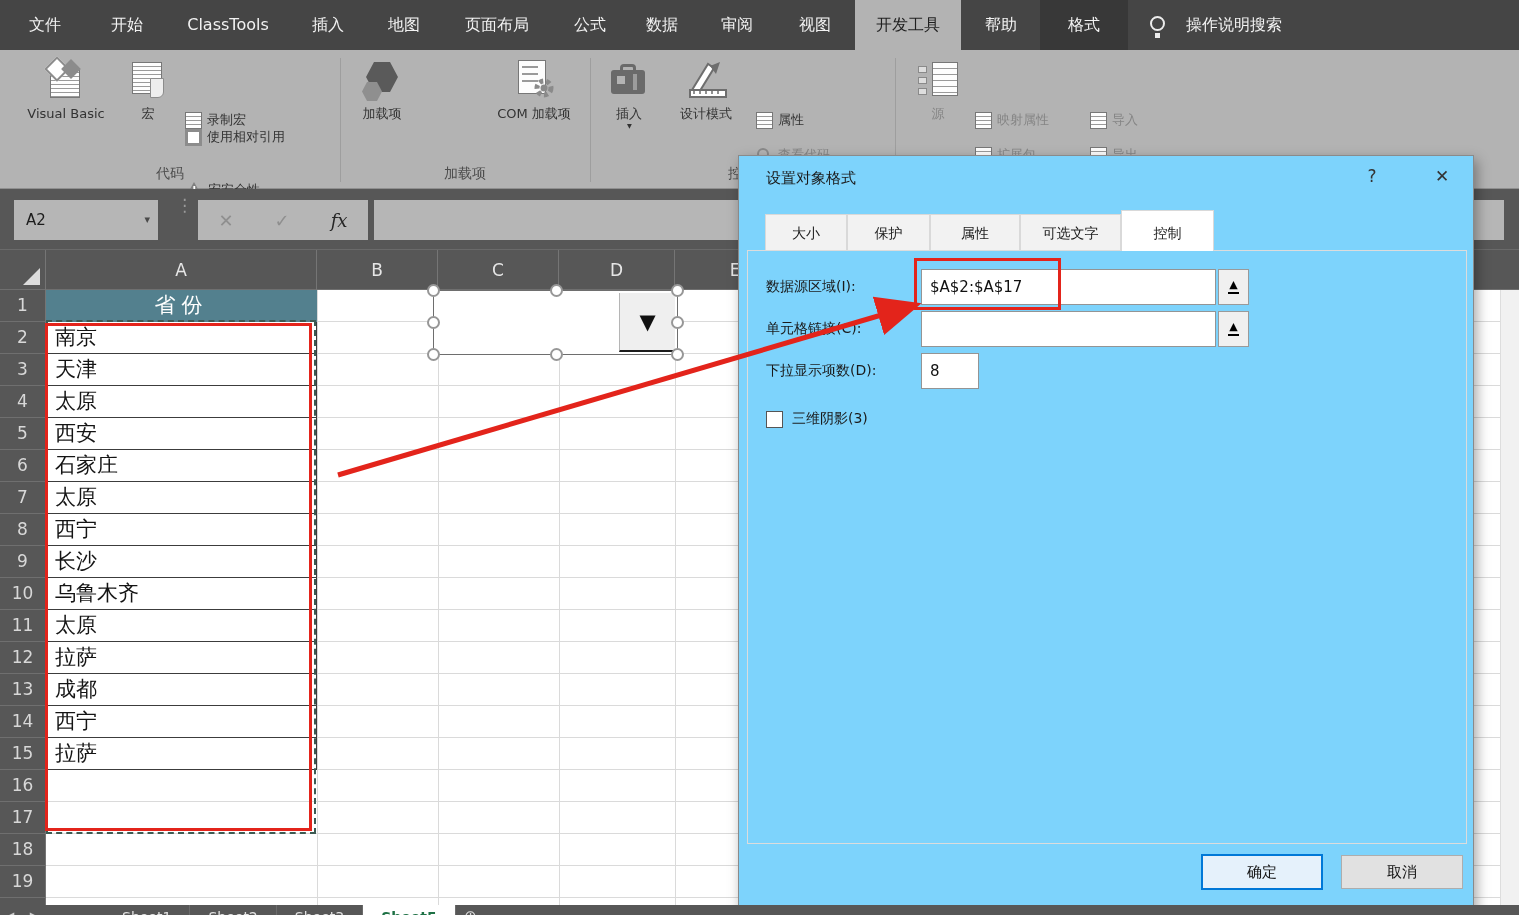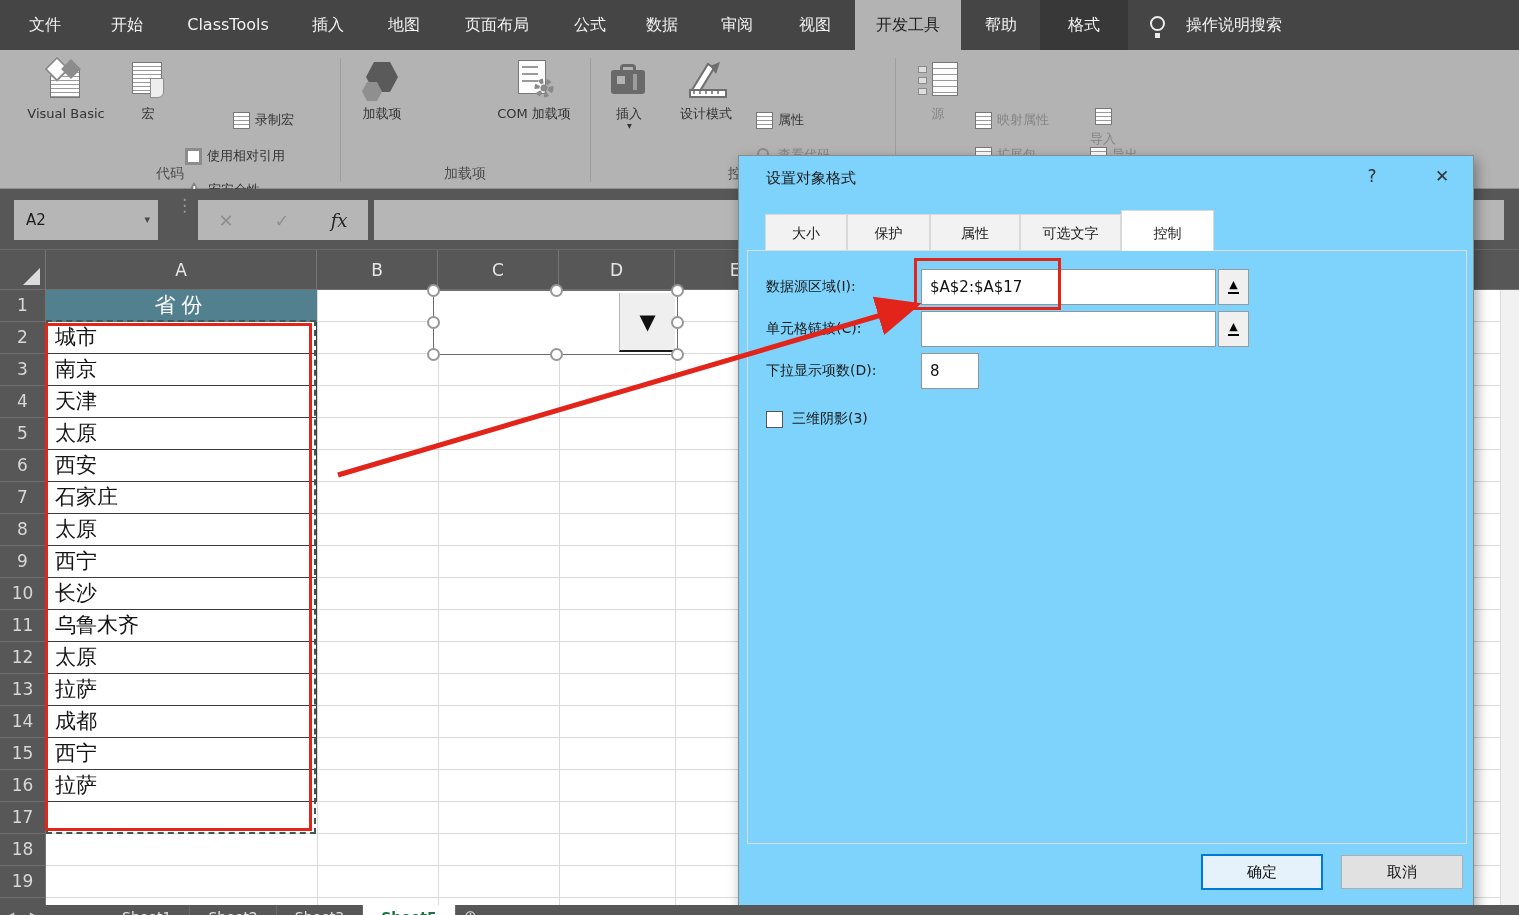--- a/index.html
+++ b/index.html
@@ -132,25 +132,25 @@
     </div>
     <div class="lbl">Visual Basic</div>
   </div>
   <div class="bigbtn" style="left:122px;width:52px;">
     <div class="iconbig">
       <div class="sheet-ic" style="left:4px;top:2px;width:30px;height:32px;"></div>
       <div style="position:absolute;left:22px;top:18px;width:14px;height:20px;background:#eee;border:1px solid #8c8c8c;border-radius:0 0 6px 0;"></div>
     </div>
     <div class="lbl">宏</div>
   </div>
-  <div class="smallbtn" style="left:185px;top:58px;margin-left:48px;">
+  <div class="smallbtn" style="left:185px;top:58px;">
     <div class="icon16 sheet-ic" style="position:relative;"></div>
     <span>录制宏</span>
   </div>
-  <div class="smallbtn" style="left:185px;top:94px;">
+  <div class="smallbtn" style="left:185px;top:75px;">
     <div class="icon16" style="position:relative;background:#8c8c8c;">
       <div style="position:absolute;left:3px;top:3px;width:11px;height:11px;background:#fff;"></div>
     </div>
     <span>使用相对引用</span>
   </div>
   <div class="smallbtn" style="left:185px;top:128px;">
     <div style="position:relative;width:0;height:0;border-left:9px solid transparent;border-right:9px solid transparent;border-bottom:16px solid #7f7f7f;">
       <span style="position:absolute;left:-2px;top:3px;color:#fff;font-size:10px;font-weight:bold;">!</span>
     </div>
     <span>宏安全性</span>
@@ -236,21 +236,21 @@
     <span>映射属性</span>
   </div>
   <div class="smallbtn disabled" style="left:975px;top:93px;">
     <div class="icon16 sheet-ic" style="position:relative;"></div>
     <span>扩展包</span>
   </div>
   <div class="smallbtn disabled" style="left:975px;top:128px;">
     <div class="icon16 sheet-ic" style="position:relative;"></div>
     <span>刷新数据</span>
   </div>
-  <div class="smallbtn disabled" style="left:1090px;top:58px;flex-direction:column;">
+  <div class="smallbtn disabled" style="left:1090px;top:58px;">
     <div class="icon16 sheet-ic" style="position:relative;"></div>
     <span>导入</span>
   </div>
   <div class="smallbtn disabled" style="left:1090px;top:93px;">
     <div class="icon16 sheet-ic" style="position:relative;"></div>
     <span>导出</span>
   </div>
 </div>
 
 <div class="abs frow">
@@ -305,21 +305,20 @@
     <div class="rn">16</div>
     <div class="rn">17</div>
     <div class="rn">18</div>
     <div class="rn">19</div>
     <div class="rn">20</div>
   </div>
 
 <div class="abs a1">省份</div>
 <div class="abs acells">
 
-<div class="acell">城市</div>
     <div class="acell">南京</div>
     <div class="acell">天津</div>
     <div class="acell">太原</div>
     <div class="acell">西安</div>
     <div class="acell">石家庄</div>
     <div class="acell">太原</div>
     <div class="acell">西宁</div>
     <div class="acell">长沙</div>
     <div class="acell">乌鲁木齐</div>
     <div class="acell">太原</div>

